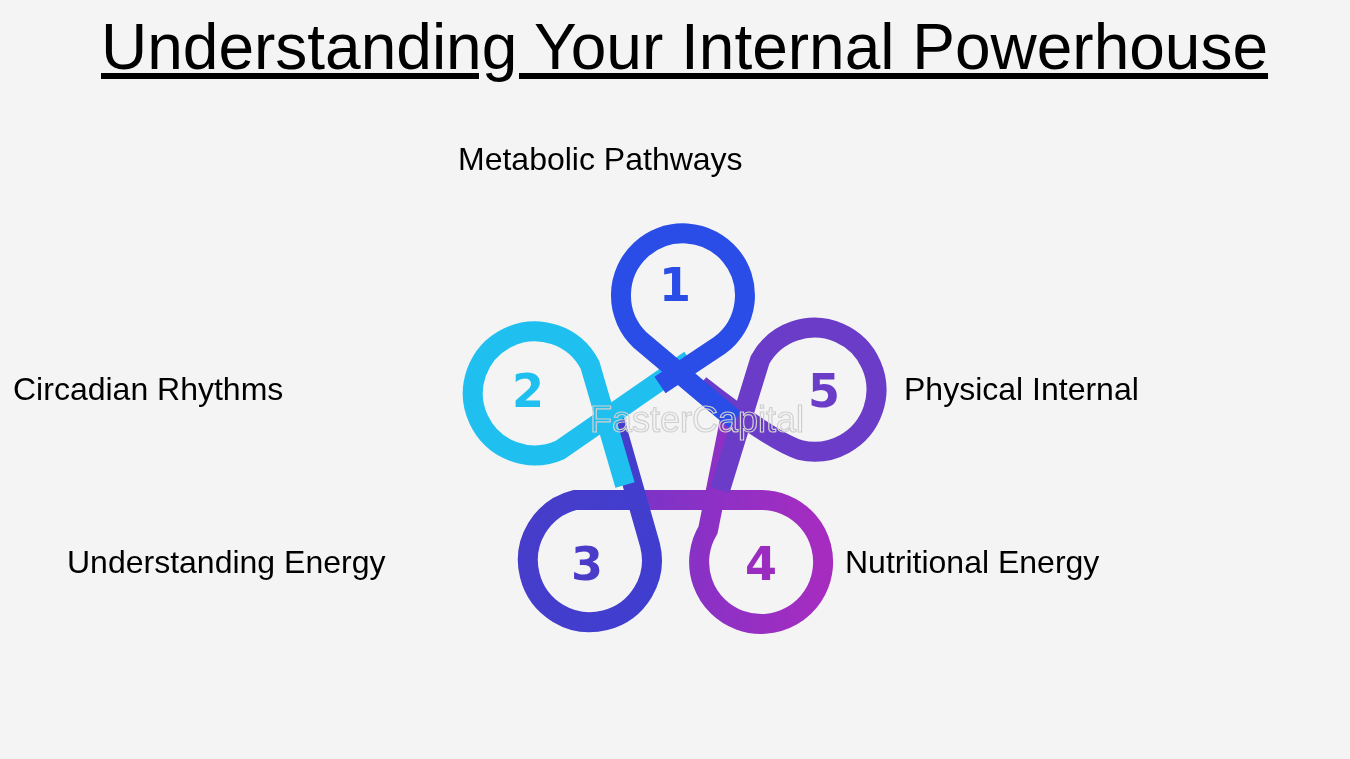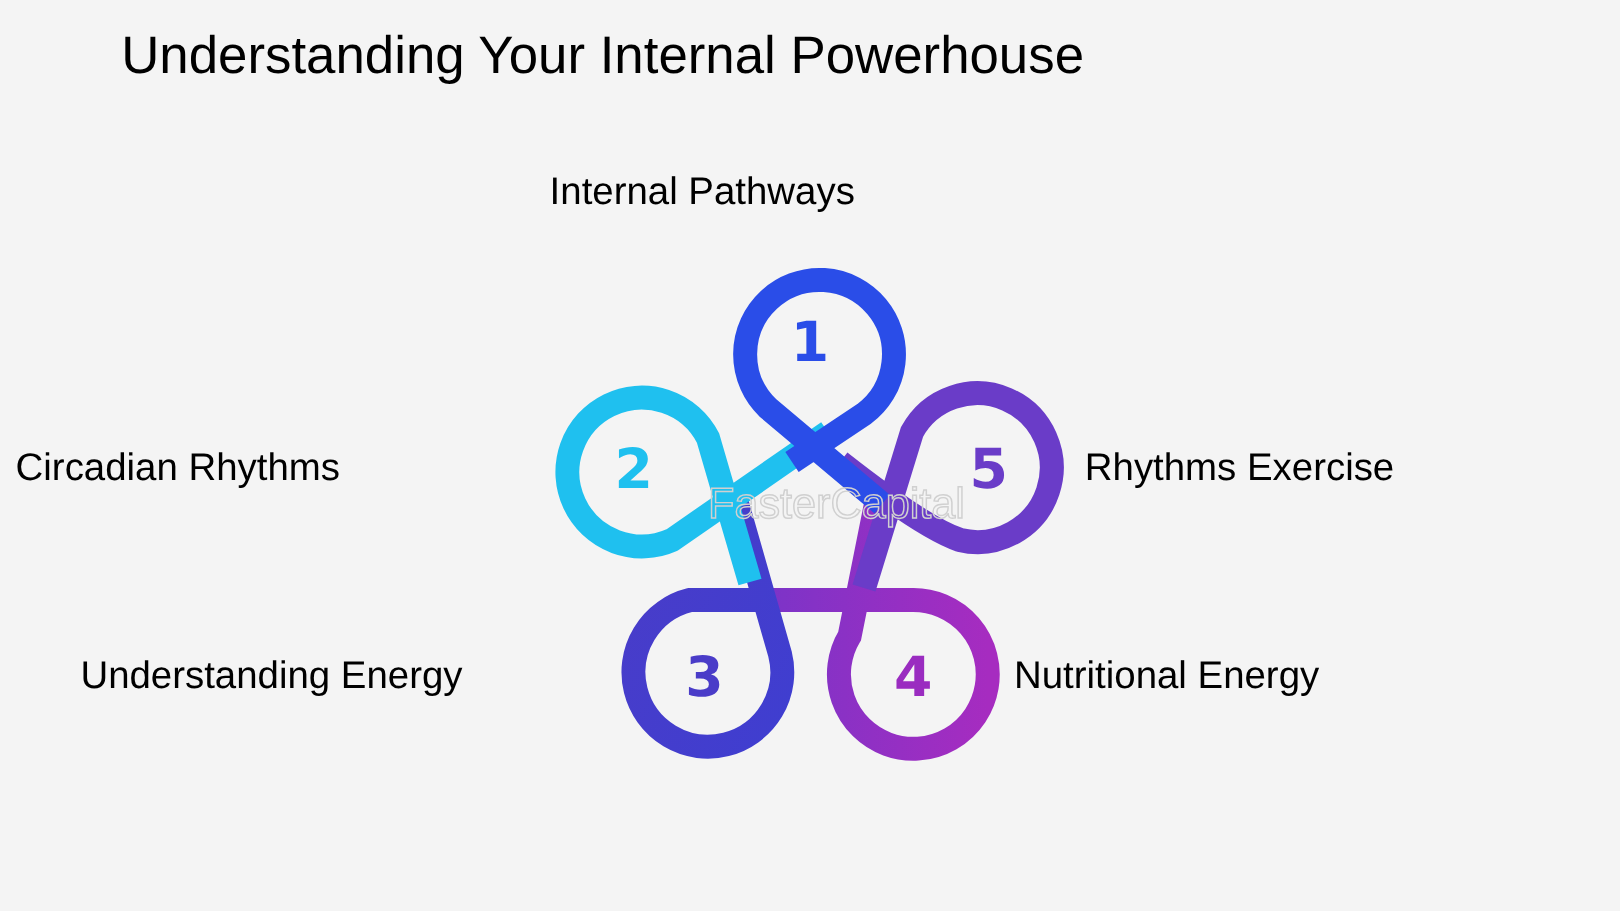--- a/index.html
+++ b/index.html
@@ -1,22 +1,22 @@
 <!DOCTYPE html>
 <html><head>
 <meta charset="utf-8">
 <style>
   html, body { margin:0; padding:0; }
   body {
     width:1350px; height:759px; background:#f4f4f4; overflow:hidden;
     position:relative; font-family:"Liberation Sans", sans-serif; color:#000;
   }
   .title {
-    position:absolute; left:101px; top:14px; font-size:44px; line-height:66px;
-    white-space:nowrap; letter-spacing:0px;
+    position:absolute; left:101px; top:14px; font-size:64px; line-height:66px;
+    white-space:nowrap; letter-spacing:0px;text-decoration:underline;
   }
   .label {
     position:absolute; font-size:32px; line-height:38px; white-space:nowrap;
   }
   .lbl-1 { left:458px; top:140px; }
   .lbl-2 { left:13px; top:370px;text-align:right; }
   .lbl-3 { left:67px; top:543px; }
   .lbl-4 { left:845px; top:543px; }
   .lbl-5 { left:904px; top:370px; }
   svg.diagram { position:absolute; left:0; top:0; }
@@ -52,17 +52,17 @@
 
   <text class="watermark" x="590" y="432">FasterCapital</text>
 
   <text class="num" x="675" y="301" text-anchor="middle" fill="#2a4de8">1</text>
   <text class="num" x="528" y="407" text-anchor="middle" fill="#1fc0ef">2</text>
   <text class="num" x="587" y="580" text-anchor="middle" fill="#4a3cc8">3</text>
   <text class="num" x="761" y="580" text-anchor="middle" fill="#9a2cc0">4</text>
   <text class="num" x="824" y="407" text-anchor="middle" fill="#6a3cc8">5</text>
 </svg>
 
-<div class="label lbl-1">Internal Pathways</div>
+<div class="label lbl-1">Metabolic Pathways</div>
 <div class="label lbl-2">Circadian Rhythms</div>
 <div class="label lbl-3">Understanding Energy</div>
 <div class="label lbl-4">Nutritional Energy</div>
-<div class="label lbl-5">Rhythms Exercise</div>
+<div class="label lbl-5">Physical Internal</div>
 
 </body></html>

